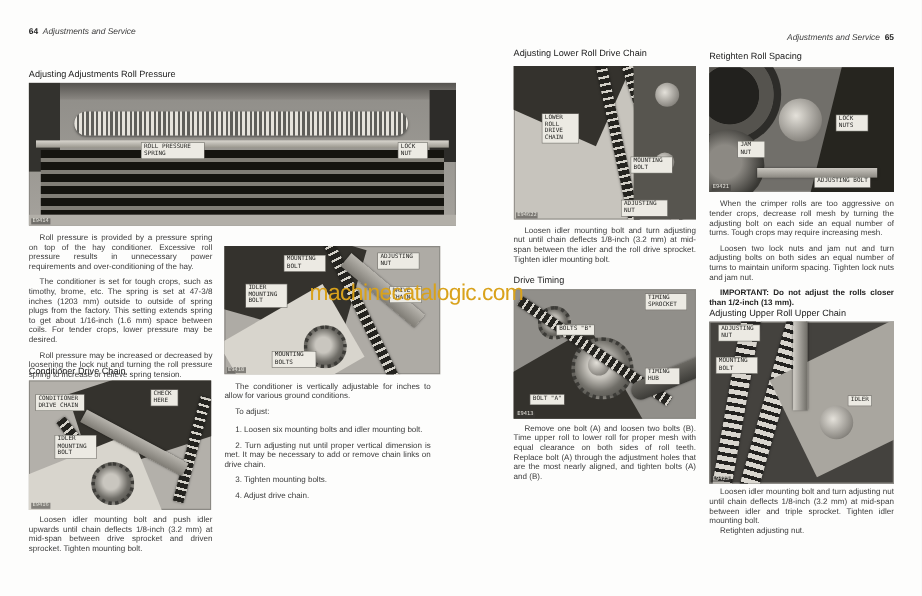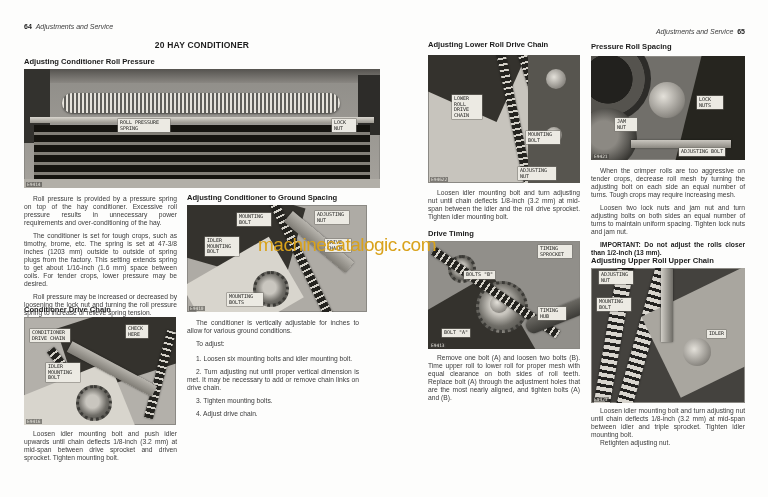--- a/index.html
+++ b/index.html
@@ -5,21 +5,21 @@
   html,body{margin:0;padding:0;}
   body{background:#e9e9e7;font-family:"Liberation Sans",sans-serif;}
   .sheet{position:relative;width:768px;height:497px;background:#fdfdfc;overflow:hidden;}
   .abs{position:absolute;}
   
   .rhead{font-size:7px;color:#3c3c3c;}
   .rhead .pg{font-weight:bold;color:#222;}
   .rhead .tt{font-style:italic;}
   
   .sec-title{font-size:8.5px;font-weight:bold;color:#1c1c1c;text-align:center;letter-spacing:.2px;}
-  .h{font-size:7.6px;font-weight:bold;color:#1c1c1c;}
+  .h{font-size:7.6px;font-weight:normal;color:#1c1c1c;}
   
   .col{color:#3a3a3a;}
   .p{font-size:6.7px;line-height:8.1px;text-align:justify;text-indent:9px;margin:0 0 4.5px 0;color:#3a3a3a;}
   .p.noind{text-indent:0;}
   .p.bold{font-weight:bold;color:#222;}
   .step{font-size:6.7px;line-height:8.1px;text-align:justify;margin:0 0 5px 0;color:#3a3a3a;text-indent:9px;}
   
   .photo{position:absolute;overflow:hidden;background:#aba8a2;box-shadow:0 0 0 1px #8b8984 inset;}
   .fx{position:absolute;display:block;}
   .chip{position:absolute;background:#eceae3;color:#1f1f1d;font-family:"DejaVu Sans Mono",monospace;
@@ -52,23 +52,22 @@
 
 <div class="sheet">
 
   <div class="abs rhead" style="left:24px;top:23px;">
     <span class="pg">64</span>&nbsp;&nbsp;<span class="tt">Adjustments and Service</span>
   </div>
   <div class="abs rhead" style="right:23px;top:28px;text-align:right;">
     <span class="tt">Adjustments and Service</span>&nbsp;&nbsp;<span class="pg">65</span>
   </div>
 
-  <div class="abs sec-title" style="left:24px;top:40px;width:356px;">20 HAY CONDITIONER</div>
-
-  <div class="abs h" style="left:24px;top:57px;">Adjusting Conditioner Roll Pressure</div>
+
+  <div class="abs h" style="left:24px;top:57px;">Adjusting Adjustments Roll Pressure</div>
 
   <div class="photo pa" style="left:24px;top:69px;width:356px;height:119px;">
     <i class="fx pa-topframe"></i>
     <i class="fx pa-blockL"></i>
     <i class="fx pa-blockR"></i>
     <i class="fx pa-spring"></i>
     <i class="fx pa-bar"></i>
     <i class="fx pa-slats"></i>
     <i class="fx pa-base"></i>
     <span class="chip" style="left:94px;top:50px;width:48px;">ROLL PRESSURE SPRING</span>
@@ -92,21 +91,20 @@
     <i class="fx sprocket" style="left:52px;top:68px;width:30px;height:30px;"></i>
     <i class="fx arm" style="left:40px;top:46px;width:96px;height:12px;transform:rotate(28deg);"></i>
     <span class="chip" style="left:6px;top:12px;width:36px;">CONDITIONER DRIVE CHAIN</span>
     <span class="chip" style="left:102px;top:8px;width:18px;">CHECK HERE</span>
     <span class="chip" style="left:22px;top:46px;width:30px;">IDLER MOUNTING BOLT</span>
     <span class="pid">E9416</span>
   </div>
 
   <p class="abs p noind" style="left:24px;top:430px;width:153px;text-indent:9px;">Loosen idler mounting bolt and push idler upwards until chain deflects 1/8-inch (3.2 mm) at mid-span between drive sprocket and driven sprocket. Tighten mounting bolt.</p>
 
-  <div class="abs h" style="left:187px;top:193px;width:180px;">Adjusting Conditioner to Ground Spacing</div>
 
   <div class="photo" style="left:187px;top:205px;width:180px;height:107px;background:#aeaba5;">
     <i class="fx wedge-dark" style="left:-20px;top:-16px;width:130px;height:80px;transform:rotate(16deg);"></i>
     <i class="fx chain" style="left:90px;top:-6px;width:150px;transform:rotate(64deg);transform-origin:0 0;"></i>
     <i class="fx wedge-light" style="left:6px;top:52px;width:100px;height:70px;transform:rotate(-30deg);"></i>
     <i class="fx sprocket" style="left:66px;top:66px;width:30px;height:30px;"></i>
     <i class="fx arm" style="left:92px;top:30px;width:80px;height:14px;transform:rotate(40deg);"></i>
     <span class="chip" style="left:50px;top:8px;width:30px;">MOUNTING BOLT</span>
     <span class="chip" style="left:128px;top:6px;width:30px;">ADJUSTING NUT</span>
     <span class="chip" style="left:18px;top:32px;width:30px;">IDLER MOUNTING BOLT</span>
@@ -152,21 +150,21 @@
     <i class="fx arm" style="left:96px;top:66px;width:70px;height:16px;transform:rotate(-22deg);border-radius:8px;background:linear-gradient(#6b6963,#3c3b37);"></i>
     <span class="chip" style="left:110px;top:4px;width:30px;">TIMING SPROCKET</span>
     <span class="chip" style="left:36px;top:30px;">BOLTS "B"</span>
     <span class="chip" style="left:110px;top:66px;width:24px;">TIMING HUB</span>
     <span class="chip" style="left:14px;top:88px;">BOLT "A"</span>
     <span class="pid">E9413</span>
   </div>
 
   <p class="abs p" style="left:428px;top:354px;width:152px;">Remove one bolt (A) and loosen two bolts (B). Time upper roll to lower roll for proper mesh with equal clearance on both sides of roll teeth. Replace bolt (A) through the adjustment holes that are the most nearly aligned, and tighten bolts (A) and (B).</p>
 
-  <div class="abs h" style="left:591px;top:42px;">Pressure Roll Spacing</div>
+  <div class="abs h" style="left:591px;top:42px;">Retighten Roll Spacing</div>
 
   <div class="photo" style="left:591px;top:56px;width:154px;height:104px;background:#716f6a;">
     <i class="fx" style="left:-26px;top:-20px;width:86px;height:86px;border-radius:50%;background:radial-gradient(circle at 50% 50%,#22211e 0 40%,#55534e 41% 60%,#2d2c29 61%);"></i>
     <i class="fx" style="left:-14px;top:52px;width:60px;height:60px;border-radius:50%;background:radial-gradient(circle at 45% 45%,#8c8983 0 30%,#383733 70%);"></i>
     <i class="fx hub" style="left:58px;top:26px;width:36px;height:36px;"></i>
     <i class="fx wedge-dark" style="right:-24px;top:-10px;width:80px;height:130px;transform:rotate(14deg);background:#26251f;"></i>
     <i class="fx arm" style="left:40px;top:84px;width:100px;height:8px;background:linear-gradient(#c9c6bf,#8b8881);"></i>
     <span class="chip" style="left:106px;top:40px;width:22px;">LOCK NUTS</span>
     <span class="chip" style="left:24px;top:62px;width:18px;">JAM NUT</span>
     <span class="chip" style="left:88px;top:92px;">ADJUSTING BOLT</span>

